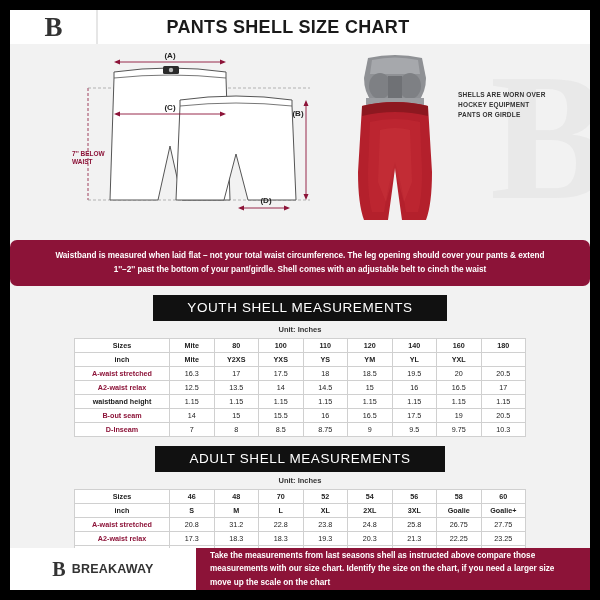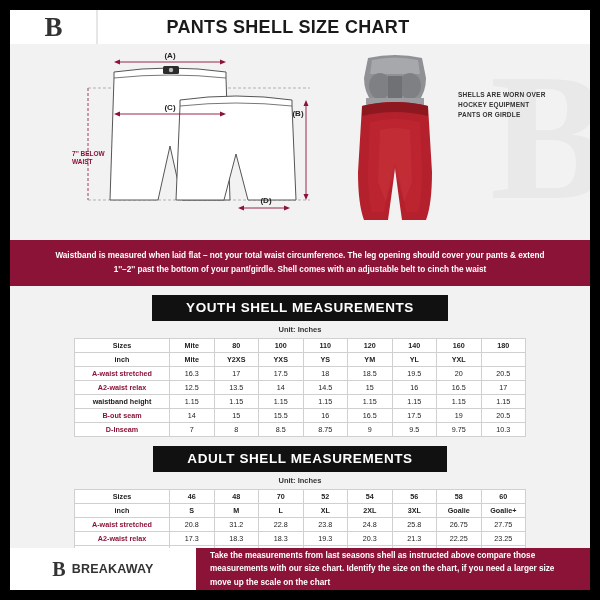--- a/index.html
+++ b/index.html
@@ -139,34 +139,35 @@
 
   
   .note-band {
     background: #8c1338;
     color: #ffffff;
     text-align: center;
     padding: 9px 40px 10px 40px;
     font-size: 8.2px;
     line-height: 1.65;
     font-weight: bold;
+    border-radius: 7px;
   }
 
   
   .section-bar {
     display: flex;
     justify-content: center;
     background: #f2f2f2;
     padding-top: 9px;
   }
   .section-bar .pill {
     background: #111111;
     color: #fff;
     font-size: 13.5px;
-    font-weight: bold;
+    font-weight: normal;
     letter-spacing: 0.6px;
     padding: 5px 34px 6px 34px;
   }
   .unit {
     text-align: center;
     font-size: 7.5px;
     font-weight: bold;
     color: #333;
     padding: 4px 0 4px 0;
     background: #f2f2f2;

